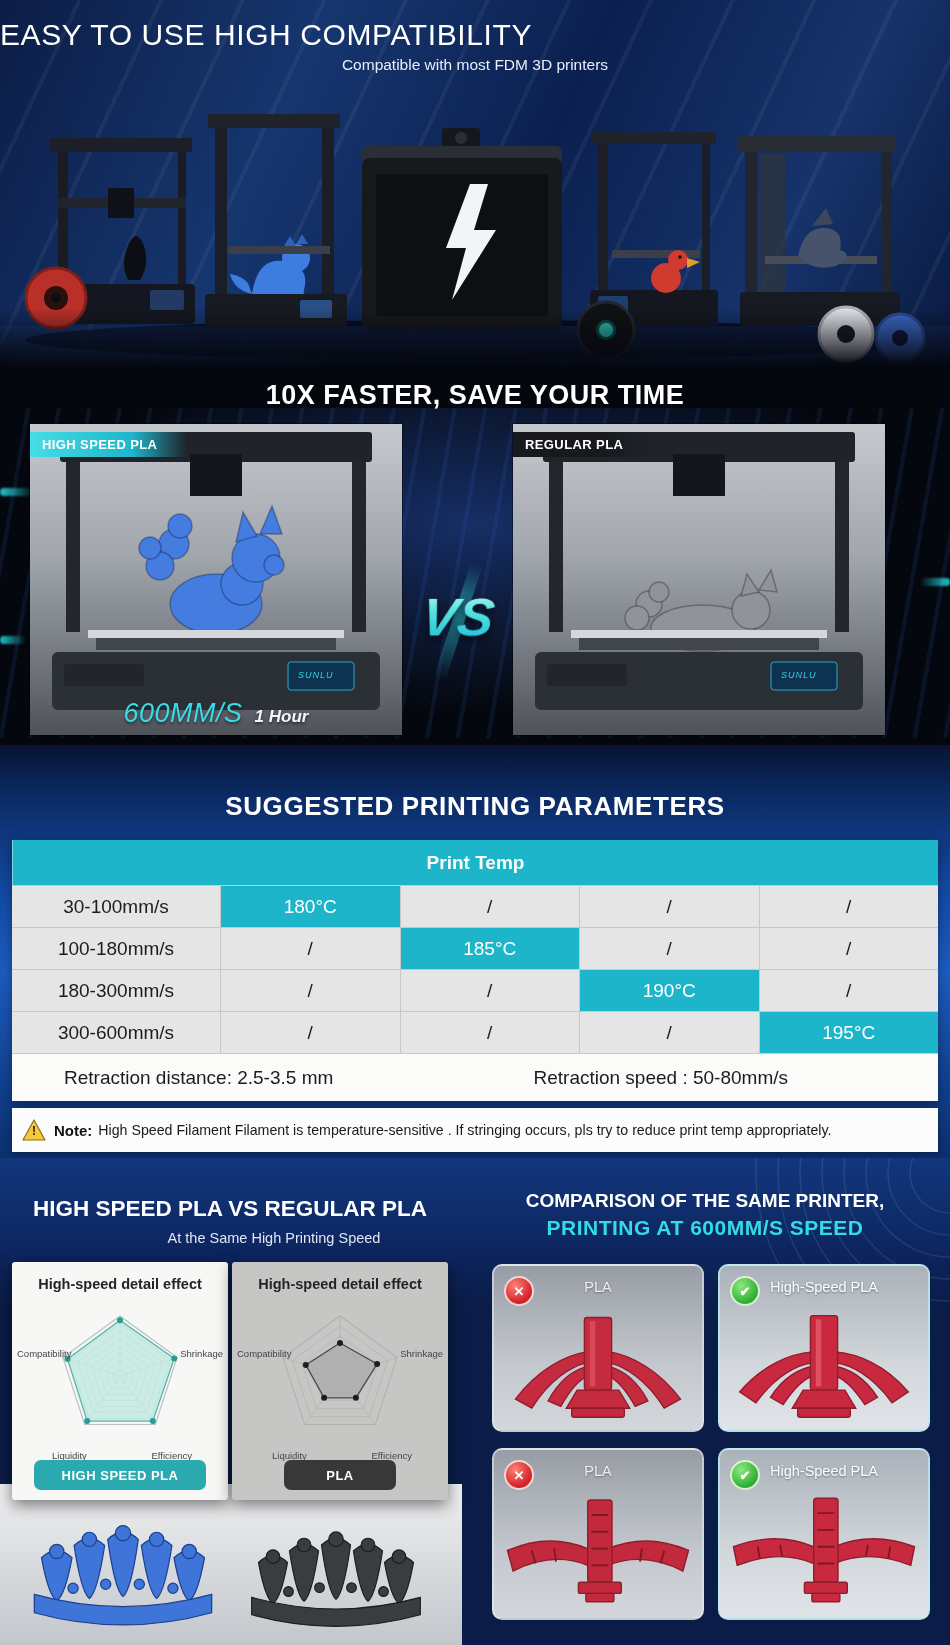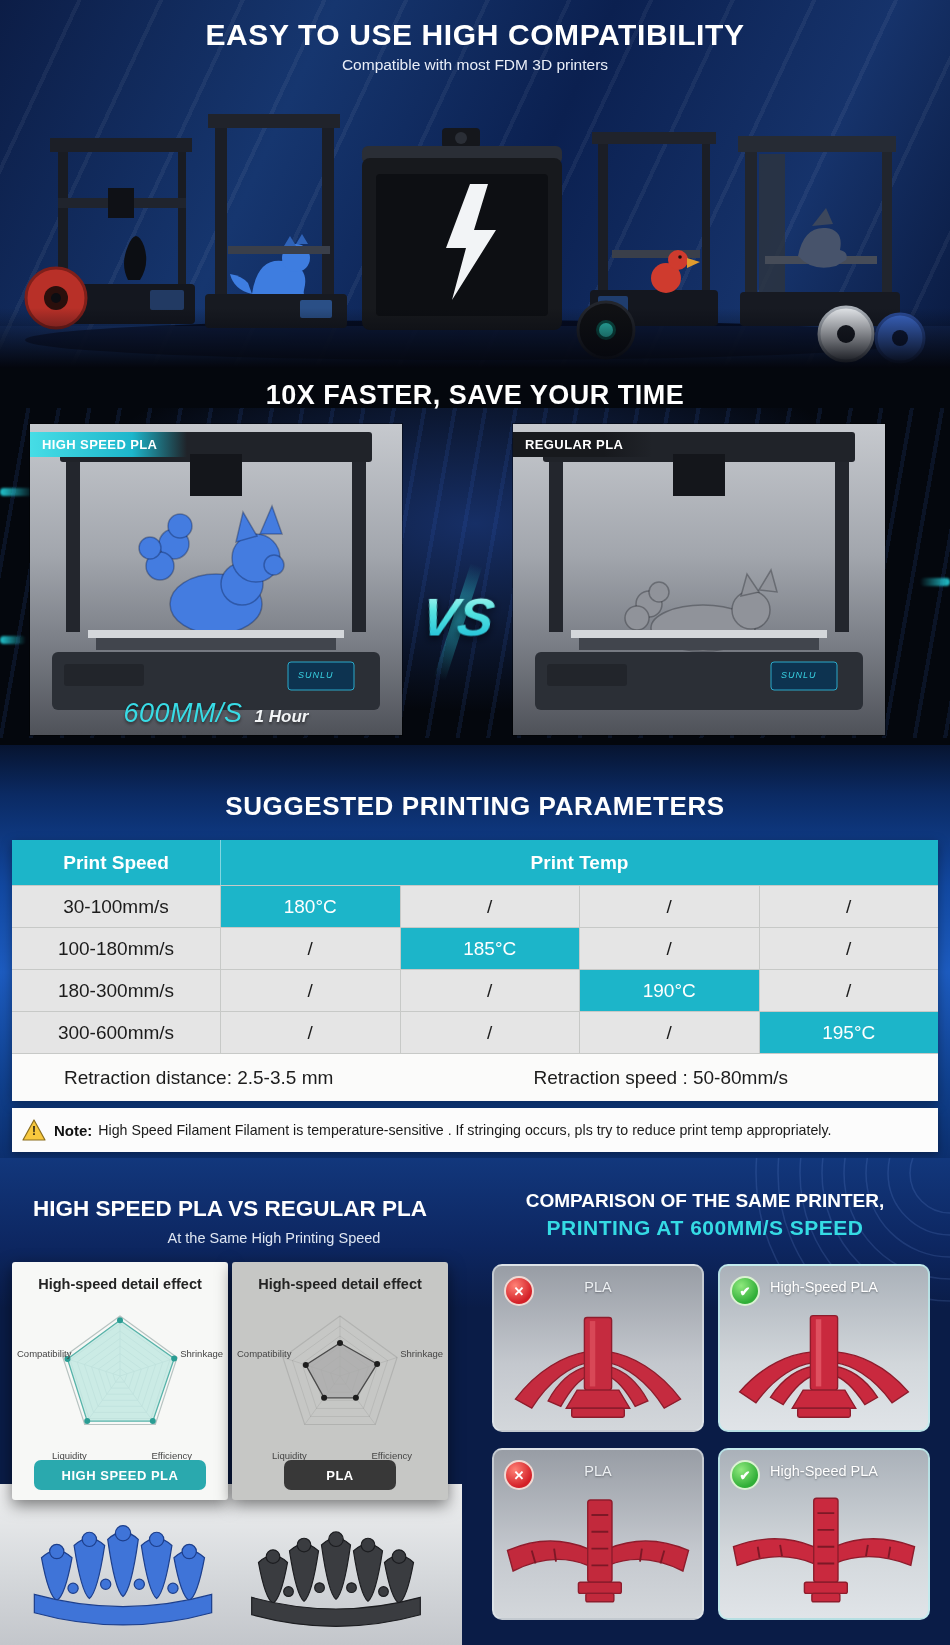--- a/index.html
+++ b/index.html
@@ -7,22 +7,22 @@
         font-family:"Liberation Sans",sans-serif;background:#0a1c47;}
   .abs{position:absolute;}
 
   
   .hero{position:absolute;left:0;top:0;width:950px;height:368px;
     background:linear-gradient(115deg,#0c1d46 0%,#16366f 30%,#0b2050 55%,#16336b 80%,#0a1a40 100%);}
   .hero::before{content:"";position:absolute;inset:0;
     background:repeating-linear-gradient(115deg,transparent 0 70px,rgba(255,255,255,.05) 70px 74px);}
   .hero::after{content:"";position:absolute;left:0;bottom:0;width:100%;height:60px;
     background:linear-gradient(180deg,transparent,#04060d);}
-  .hero-title{position:absolute;left:0;top:18px;width:100%;text-align:center;color:#fff;
-    font-size:30px;font-weight:700;letter-spacing:.6px;}
+  .hero-title{position:absolute;left:0;top:18px;width:100%;text-align:left;color:#fff;
+    font-size:30px;font-weight:400;letter-spacing:.6px;}
   .hero-sub{position:absolute;left:0;top:56px;width:100%;text-align:center;color:#e9eef8;font-size:15.5px;}
 
   
   .speed{position:absolute;left:0;top:368px;width:950px;height:377px;background:#04070d;}
   .speed::before{content:"";position:absolute;left:0;top:40px;width:100%;height:330px;
     background:radial-gradient(ellipse at 50% 35%,rgba(45,95,210,.45),transparent 62%),
     repeating-linear-gradient(100deg,transparent 0 26px,rgba(70,130,255,.10) 26px 30px);}
   .glowbar{position:absolute;height:8px;border-radius:4px;
     background:linear-gradient(90deg,#27e7f2,rgba(39,231,242,0));filter:blur(1px);opacity:.85;}
   .speed-title{position:absolute;left:0;top:12px;width:100%;text-align:center;color:#fff;
@@ -277,21 +277,20 @@
       </svg>
       <div class="badge badgeR">REGULAR PLA</div>
       <div class="brand">SUNLU</div>
     </div>
   </div>
 
   <div class="params">
     <div class="params-title">SUGGESTED PRINTING PARAMETERS</div>
     <div class="ptable">
       <div class="trow thead">
-        <div class="tc speedc">Print Speed</div>
         <div class="tc tempc" style="flex:4;">Print Temp</div>
       </div>
       <div class="trow">
         <div class="tc speedc">30-100mm/s</div>
         <div class="tc tempc hl">180°C</div>
         <div class="tc tempc">/</div>
         <div class="tc tempc">/</div>
         <div class="tc tempc">/</div>
       </div>
       <div class="trow">

